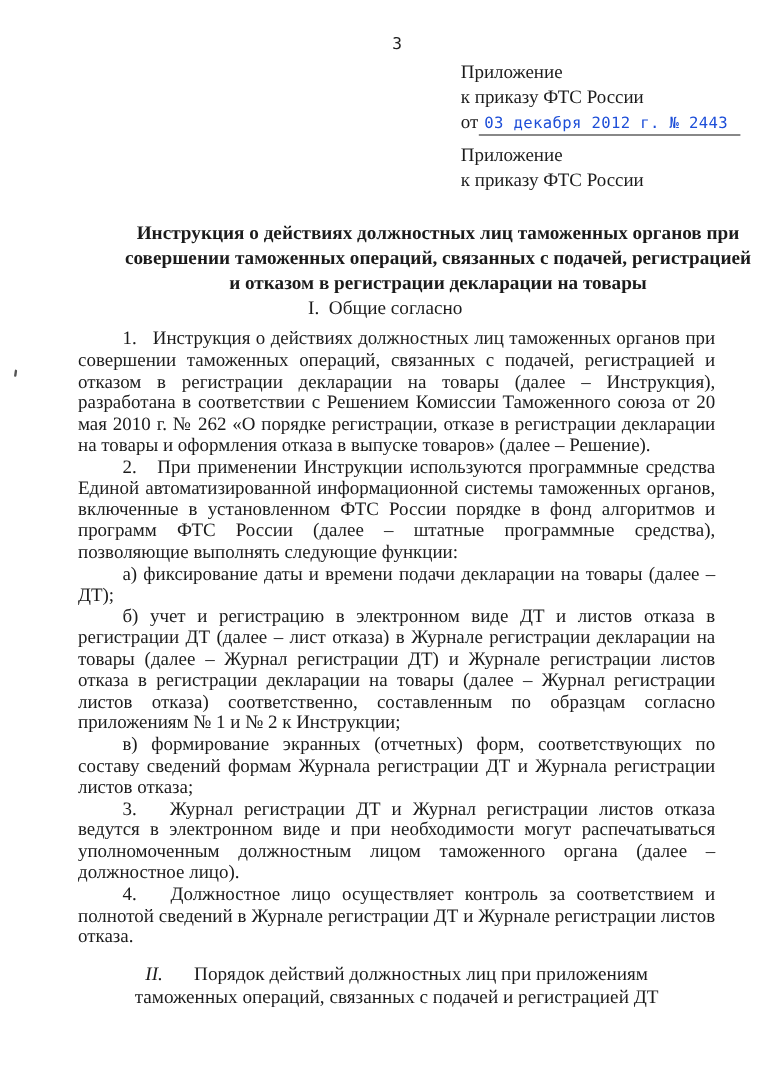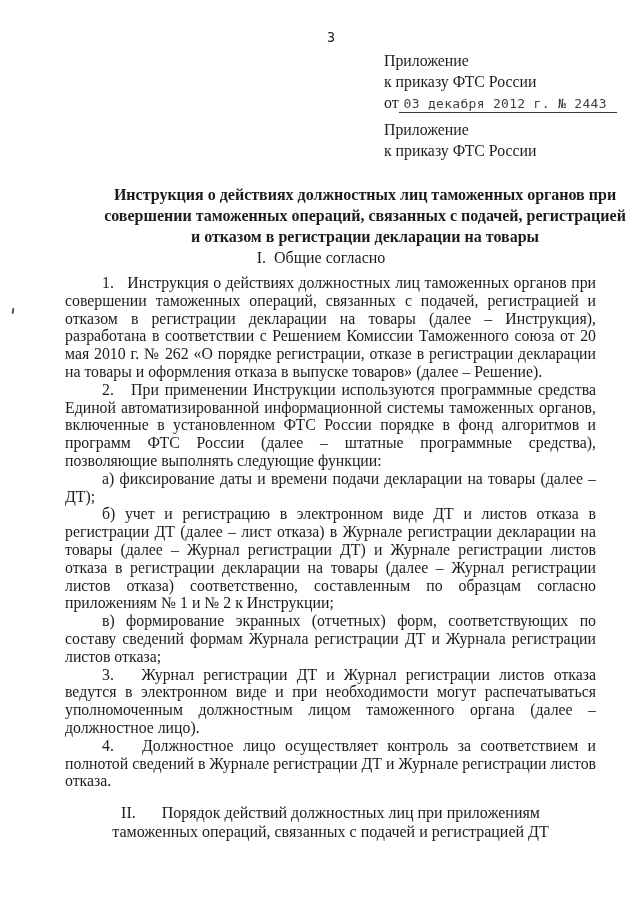--- a/index.html
+++ b/index.html
@@ -19,21 +19,21 @@
   }
   .annex{
     position:absolute;left:384px;
     font-size:15.8px;line-height:21px;white-space:nowrap;
   }
   .annex-2012{top:50px;}
   .annex-2011{top:119px;}
   .date-line{white-space:nowrap;}
   .typed{
     font-family:"DejaVu Sans Mono", monospace;
-    font-size:13px;letter-spacing:0.3px;color:#404040;
+    font-size:13px;letter-spacing:0.3px;color:#1d4ed8;
     border-bottom:1.5px solid #3a3a3a;
     padding:0 10px 1px 5px;
   }
   .doc-title{
     position:absolute;top:184px;left:57px;width:528px;
     text-align:center;font-weight:bold;
     font-size:16px;line-height:21px;margin-left:44px;
   }
   .section-heading-1{
     position:absolute;top:249px;left:57px;width:528px;
@@ -43,21 +43,21 @@
     position:absolute;top:274px;left:65px;width:531px;
     font-size:15.8px;line-height:17.8px;
     text-align:justify;
   }
   .body p{margin:0;text-indent:37px;}
   .section-heading-2{
     margin:13px auto 0;width:486px;
     text-align:center;text-indent:0;
     font-size:16px;line-height:19px;
   }
-  .h2-num{margin-right:26px;}
+  .h2-num{margin-right:26px;font-style:italic;}
   .scan-artifact{
     position:absolute;left:12px;top:308px;
     width:2px;height:6px;background:#555;
     transform:rotate(8deg);border-radius:1px;
   }
 </style>
 </head>
 <body>
 
 <div class="page">

